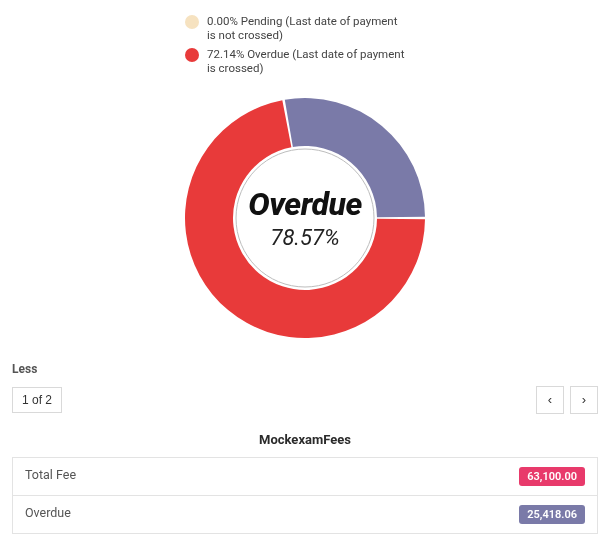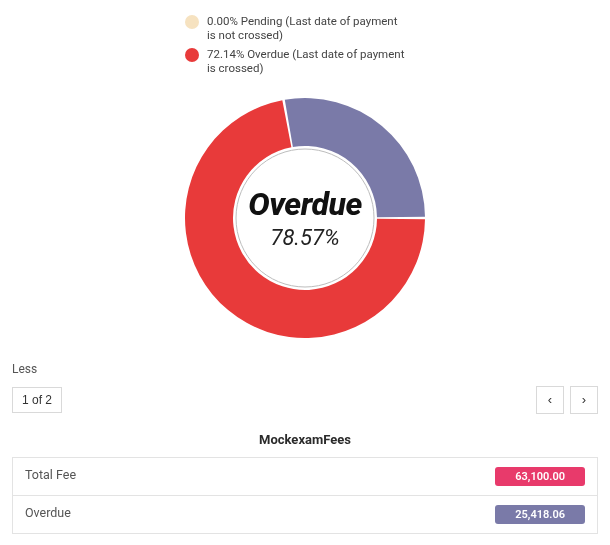--- a/index.html
+++ b/index.html
@@ -70,21 +70,21 @@
   }
   .donut-value {
     font-size: 22px;
     color: #222;
     margin-top: 2px;
   }
 
   
   .less-label {
     font-size: 12px;
-    font-weight: 400;
+    font-weight: 700;
     color: #555;
     margin: 4px 0 10px 0;
   }
 
   
   .pager-bar {
     display: flex;
     justify-content: space-between;
     align-items: center;
     margin-bottom: 18px;
@@ -128,21 +128,21 @@
     padding: 9px 12px;
     border-top: 1px solid #e3e3e3;
     font-size: 12.5px;
     color: #555;
   }
   .fee-row:first-child { border-top: none; }
   .pill {
     color: #fff;
     font-size: 11px;
     font-weight: 600;
-    padding: 3px 20px;
+    padding: 3px 8px;
     border-radius: 3px;
     min-width: 54px;
     text-align: center;
   }
 </style>
 </head>
 <body>
 
 <div class="page">
 

